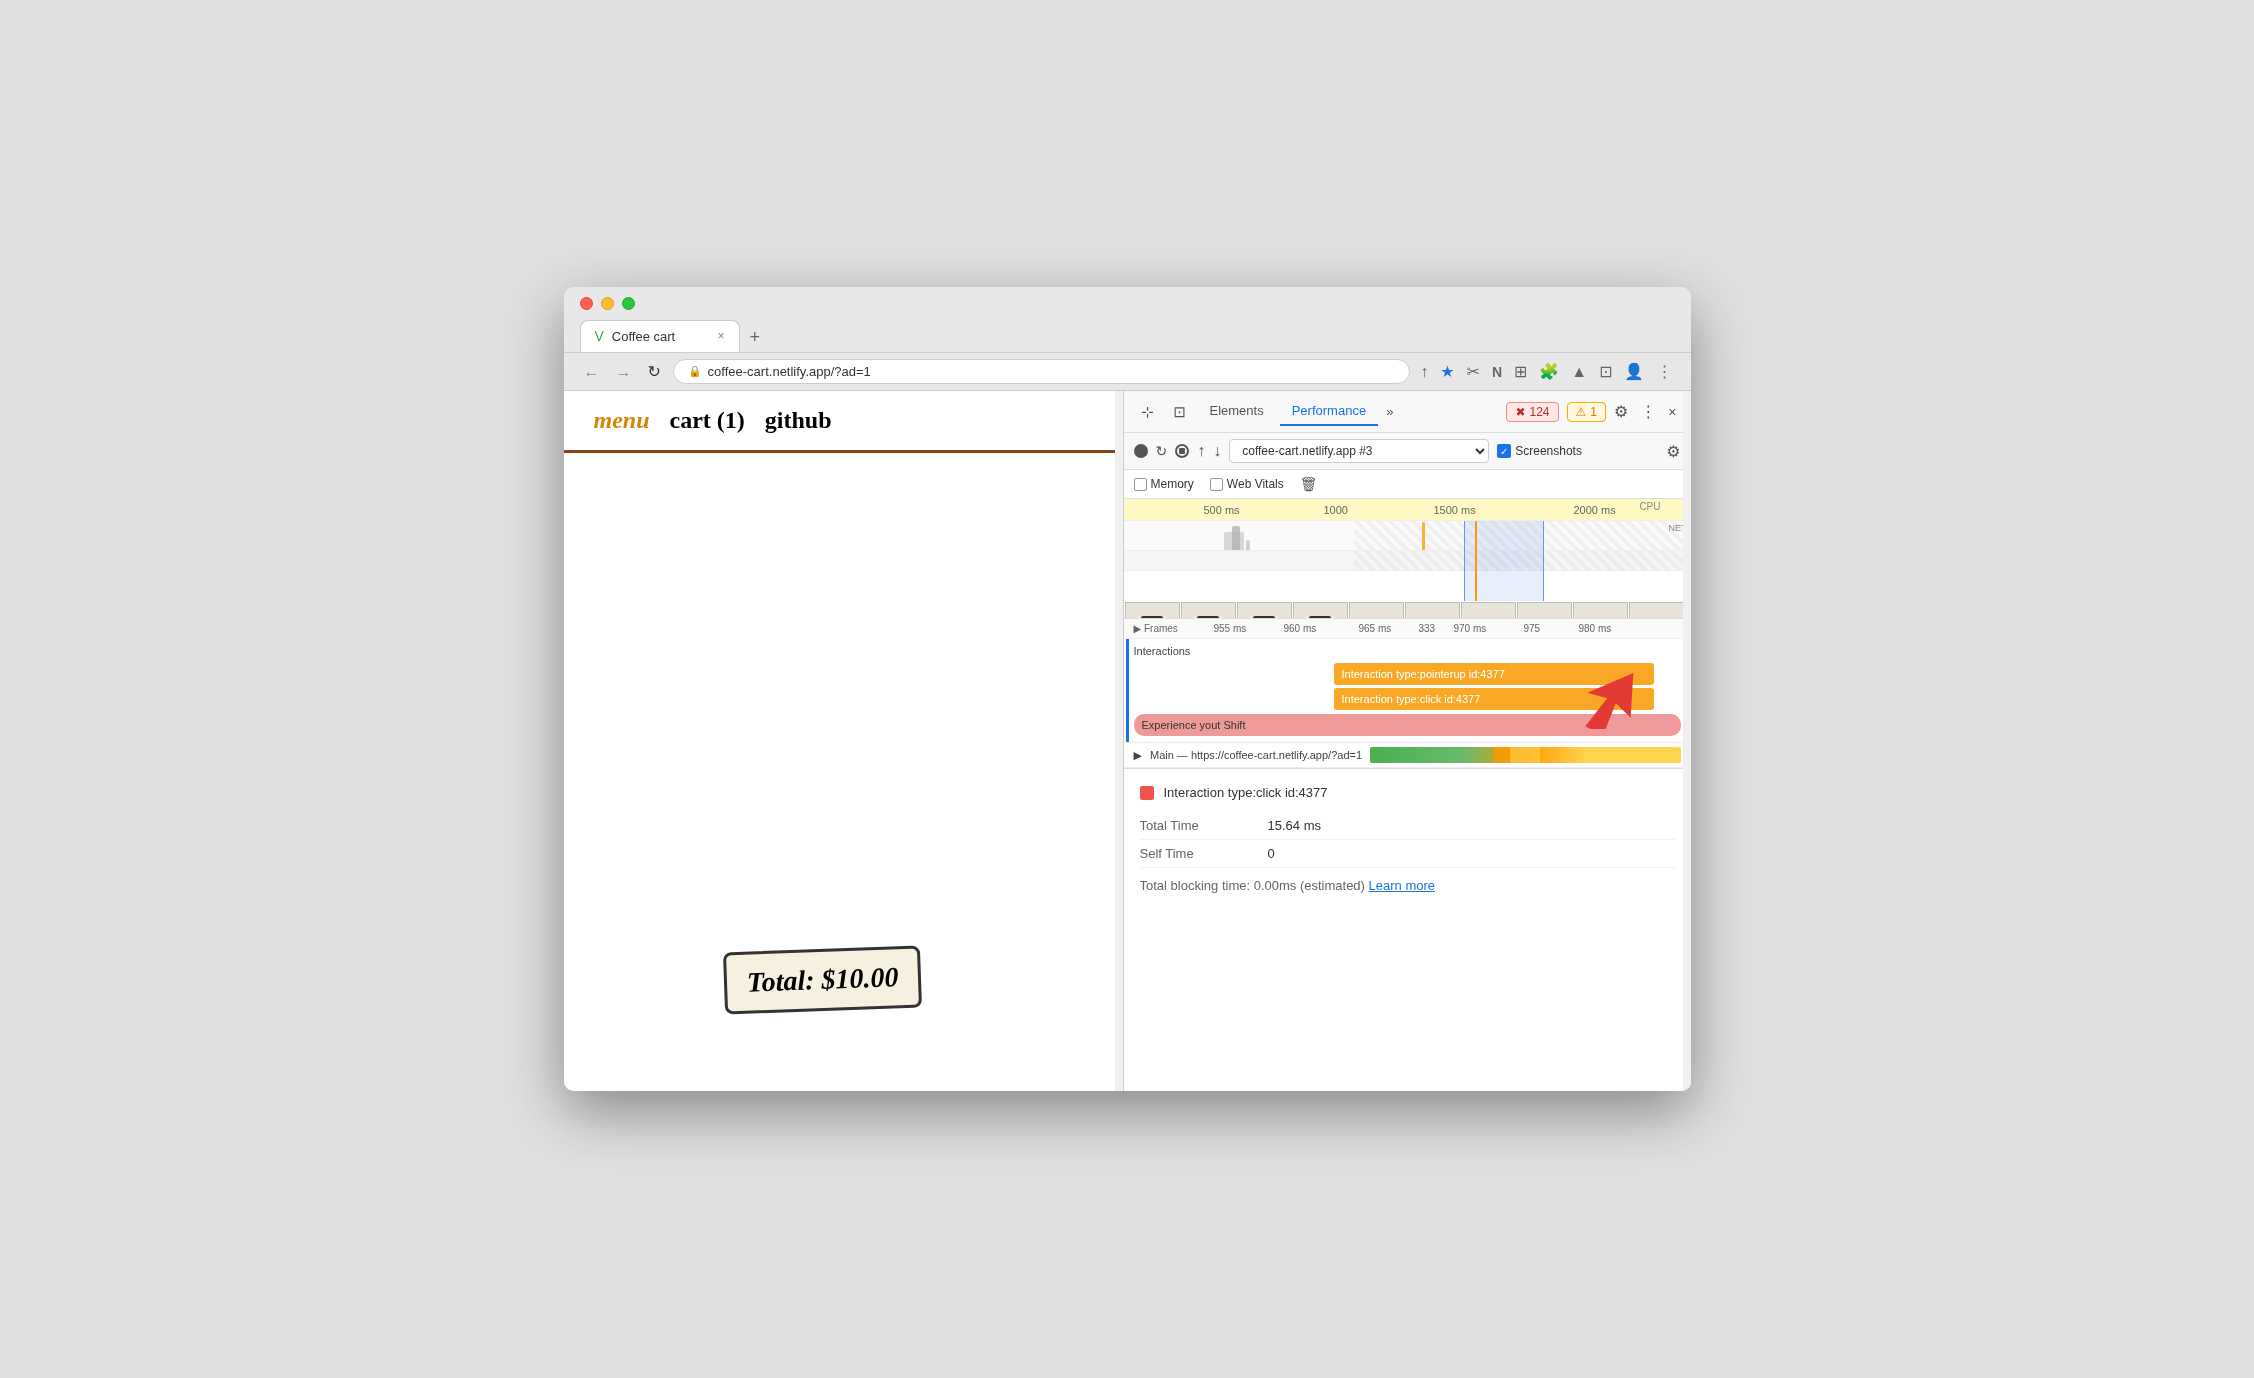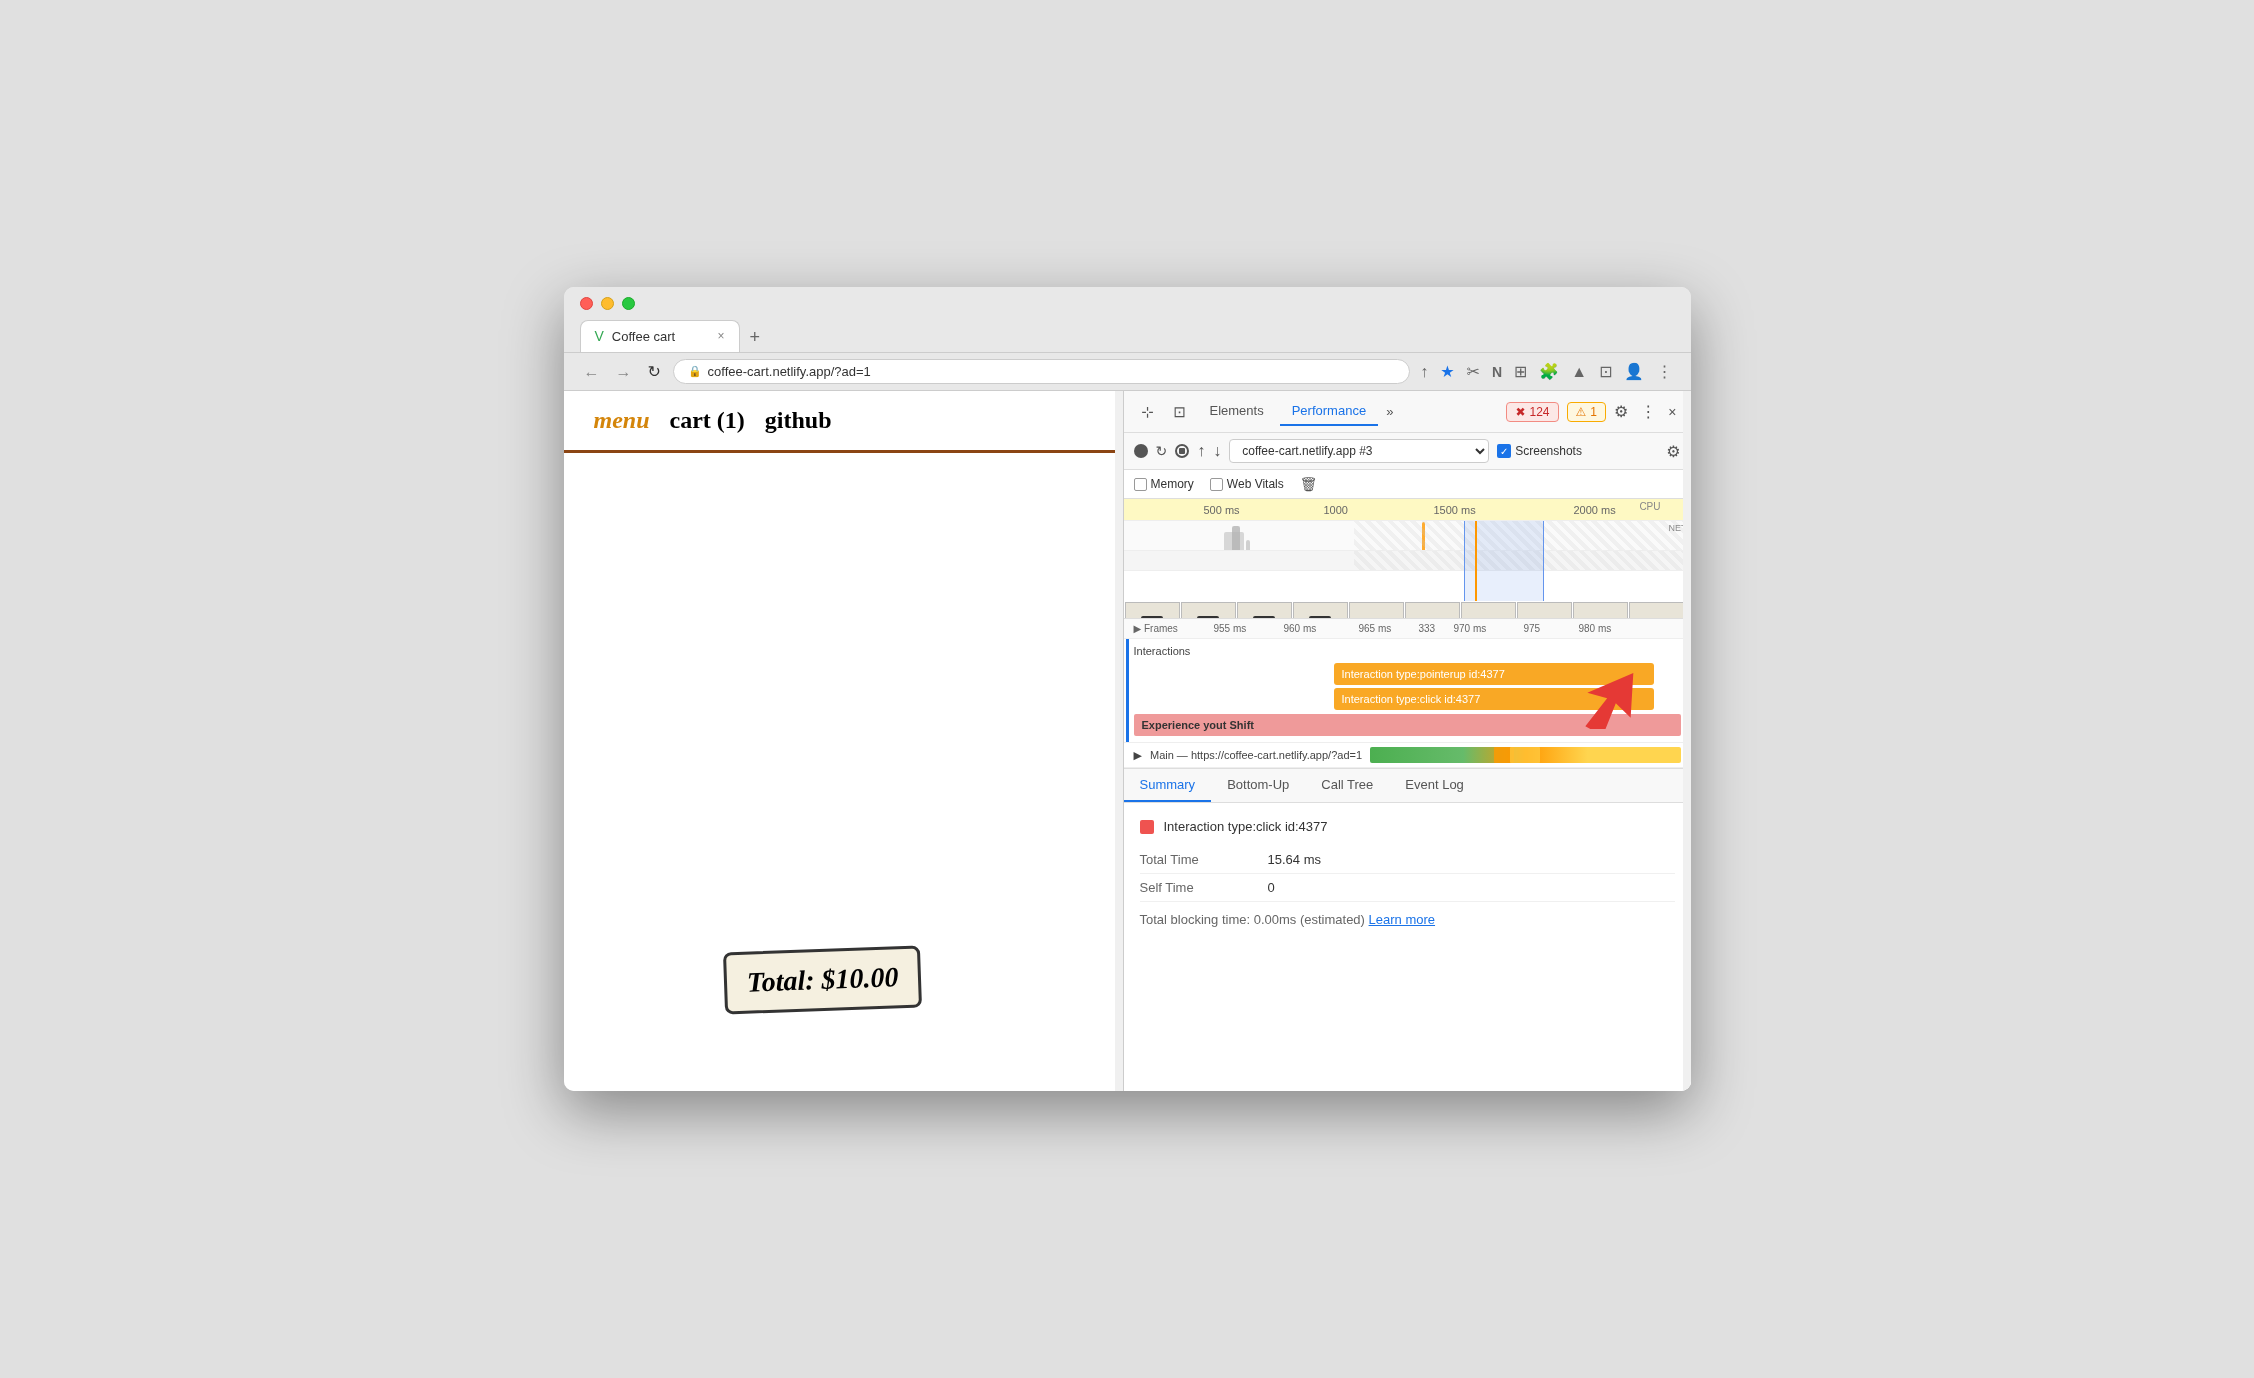--- a/index.html
+++ b/index.html
@@ -413,29 +413,28 @@
       margin-left: 200px;
     }
     .int-click {
       background: #f9a825;
       width: 320px;
       margin-left: 200px;
     }
     .layout-shift-bar {
       height: 22px;
       background: #ef9a9a;
-      border-radius: 2px;
+      border-radius: 10px;
       display: flex;
       align-items: center;
       padding: 0 8px;
       font-size: 11px;
       color: #333;
       width: 100%;
       margin-top: 4px;
-      font-weight: bold;
     }
     
     .main-thread-row {
       padding: 4px 10px;
       background: #fff;
       border-bottom: 1px solid #eee;
       font-size: 11px;
       color: #444;
       display: flex;
       align-items: center;
@@ -766,26 +765,20 @@
         <div class="main-thread-row">
           <span style="font-size:11px;">▶</span>
           <span>Main — https://coffee-cart.netlify.app/?ad=1</span>
           <div class="thread-bar">
             <div style="position:absolute;left:40%;top:0;bottom:0;width:20px;background:#ff9800;opacity:0.8;border-radius:1px;"></div>
             <div style="position:absolute;left:45%;top:0;bottom:0;width:30px;background:#ffd54f;opacity:0.6;border-radius:1px;"></div>
           </div>
         </div>
       </div>
 
-      <div class="bottom-tabs">
-        <div class="btab active">Summary</div>
-        <div class="btab">Bottom-Up</div>
-        <div class="btab">Call Tree</div>
-        <div class="btab">Event Log</div>
-      </div>
 
       <div class="summary-panel">
         <div class="summary-header">
           <div class="summary-color-box"></div>
           <span class="summary-title">Interaction type:click id:4377</span>
         </div>
         <div class="summary-row">
           <span class="summary-key">Total Time</span>
           <span class="summary-value">15.64 ms</span>
         </div>

